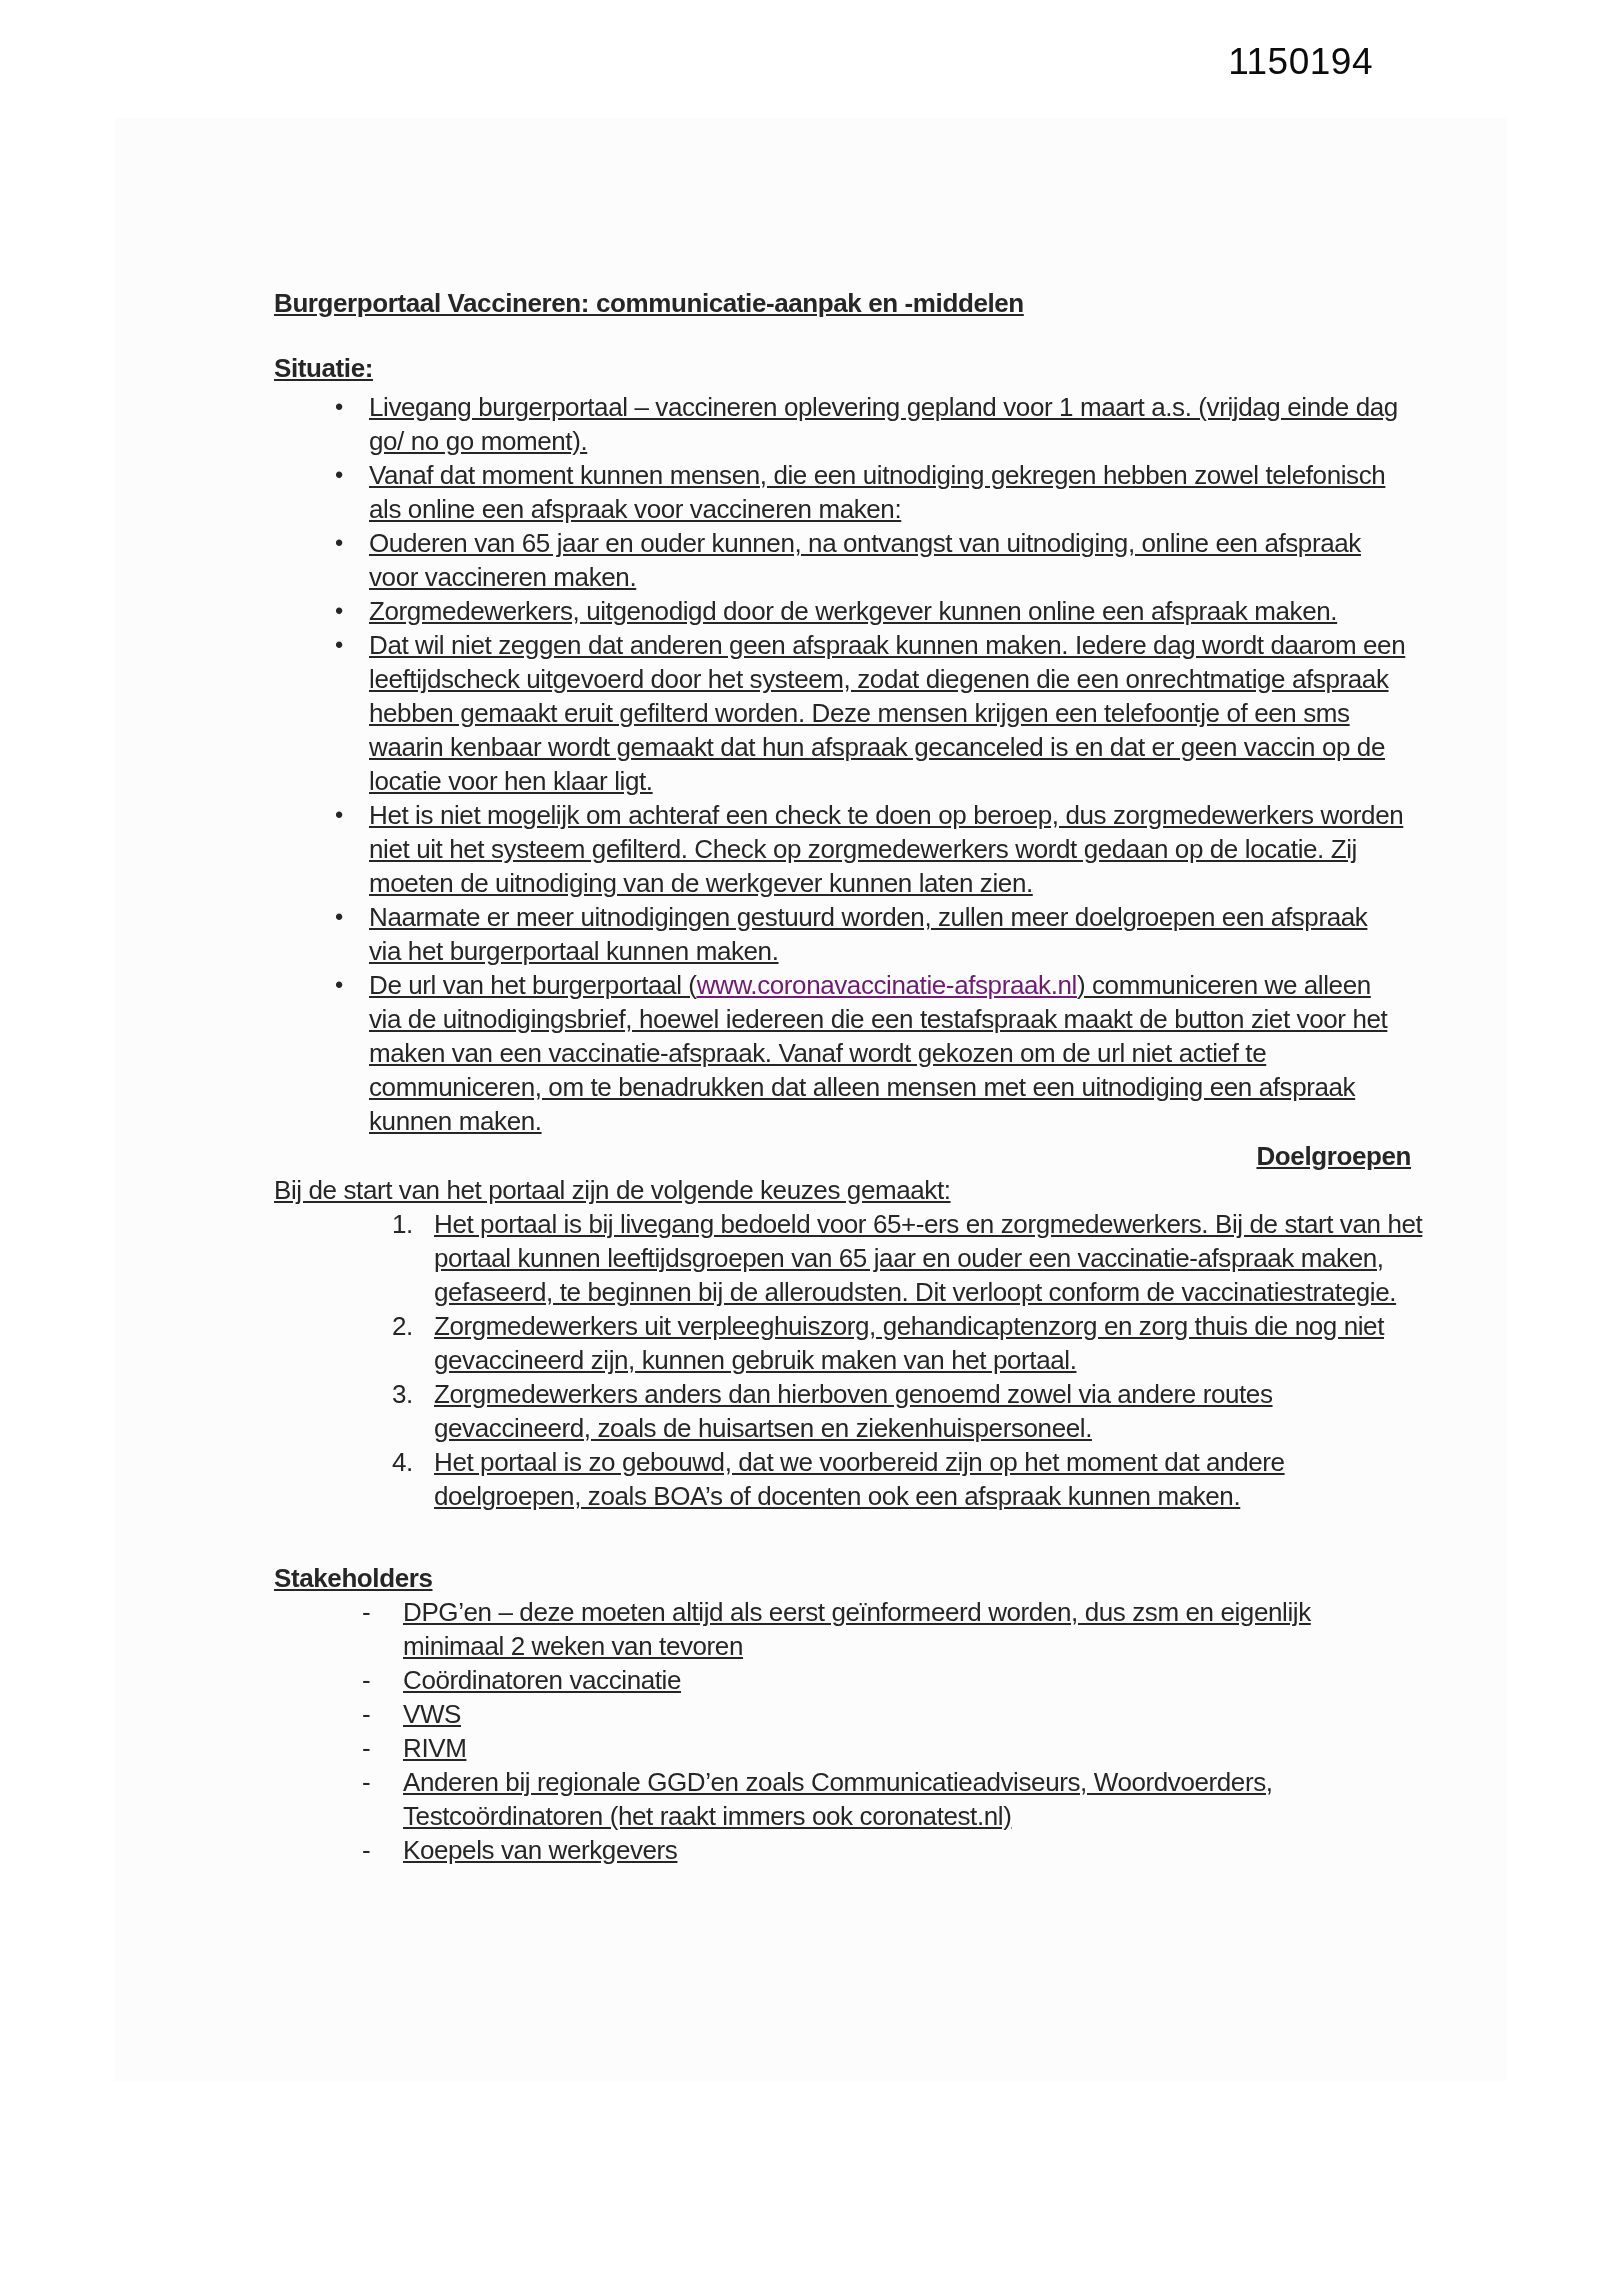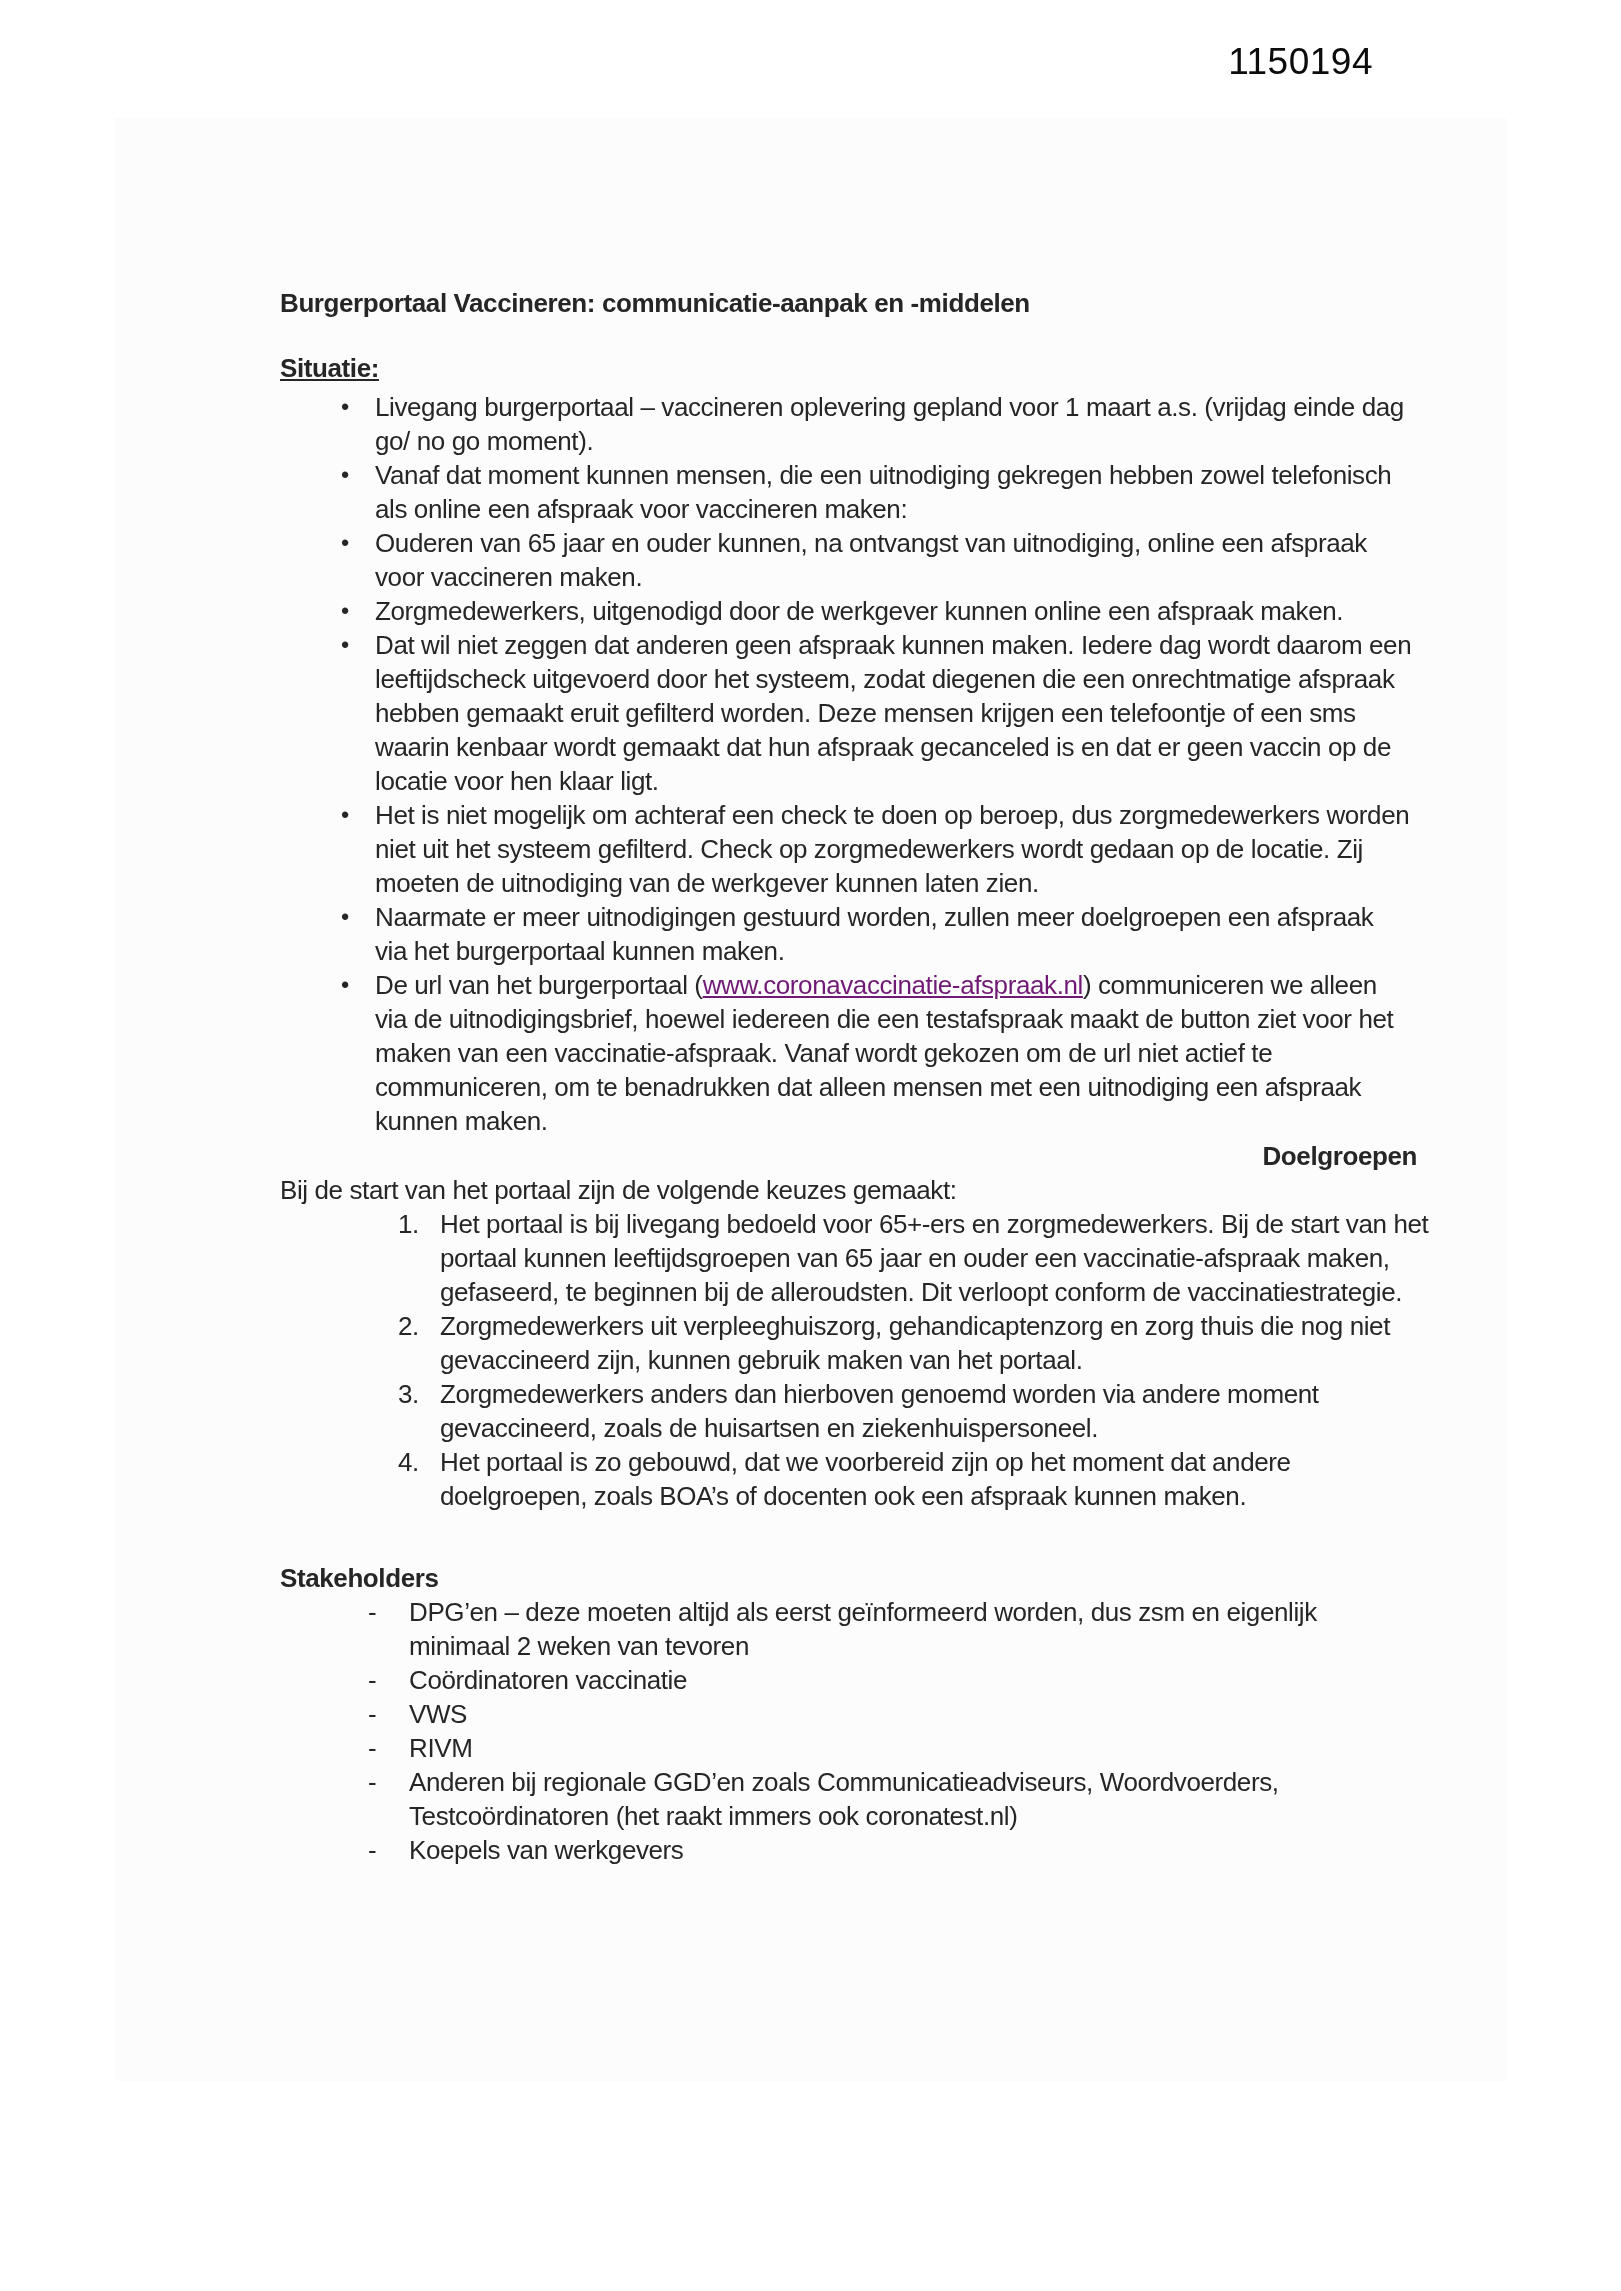--- a/index.html
+++ b/index.html
@@ -13,23 +13,24 @@
   .scan-area {
     position: absolute; left: 115px; top: 118px;
     width: 1392px; height: 1963px;
     background: #fcfcfc;
   }
   .page-number {
     position: absolute; top: 41px; right: 120px;
     font-size: 37px; color: #0c0c0c; letter-spacing: 0.5px;
   }
   .doc {
-    position: absolute; left: 280px; top: 286px; width: 1137px;
+    position: absolute; left: 274px; top: 286px; width: 1137px;
     font-size: 26px; line-height: 34px; color: #262626;
     letter-spacing: -0.4px;
+    text-decoration: underline;
   }
   .line { white-space: pre; height: 34px; }
   .title { font-weight: bold; }
   .situatie-h { margin-top: 31px; font-weight: bold; text-decoration: underline; }
   .bullets { margin-top: 4.9px; }
   .dg-h { margin-top: 1px; font-weight: bold; text-align: right; }
   .st-h { margin-top: 48px; font-weight: bold; }
   .li { position: relative; }
   .li .marker { position: absolute; top: 0; line-height: 34px; }
   .bullets .li { padding-left: 95px; }
@@ -132,21 +133,21 @@
       <div class="li">
         <span class="marker">2.</span>
         <div class="txt">
           <div class="line">Zorgmedewerkers uit verpleeghuiszorg, gehandicaptenzorg en zorg thuis die nog niet</div>
           <div class="line">gevaccineerd zijn, kunnen gebruik maken van het portaal.</div>
         </div>
       </div>
       <div class="li">
         <span class="marker">3.</span>
         <div class="txt">
-          <div class="line">Zorgmedewerkers anders dan hierboven genoemd worden via andere moment</div>
+          <div class="line">Zorgmedewerkers anders dan hierboven genoemd zowel via andere routes</div>
           <div class="line">gevaccineerd, zoals de huisartsen en ziekenhuispersoneel.</div>
         </div>
       </div>
       <div class="li">
         <span class="marker">4.</span>
         <div class="txt">
           <div class="line">Het portaal is zo gebouwd, dat we voorbereid zijn op het moment dat andere</div>
           <div class="line">doelgroepen, zoals BOA’s of docenten ook een afspraak kunnen maken.</div>
         </div>
       </div>

